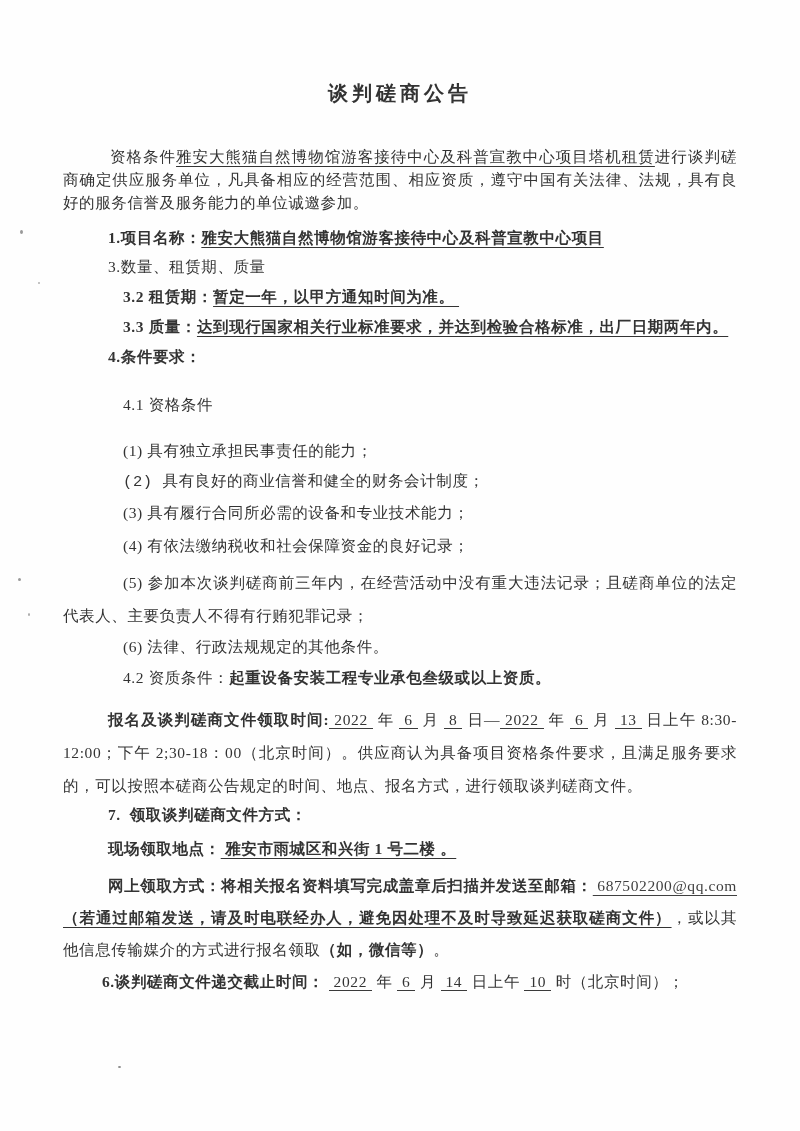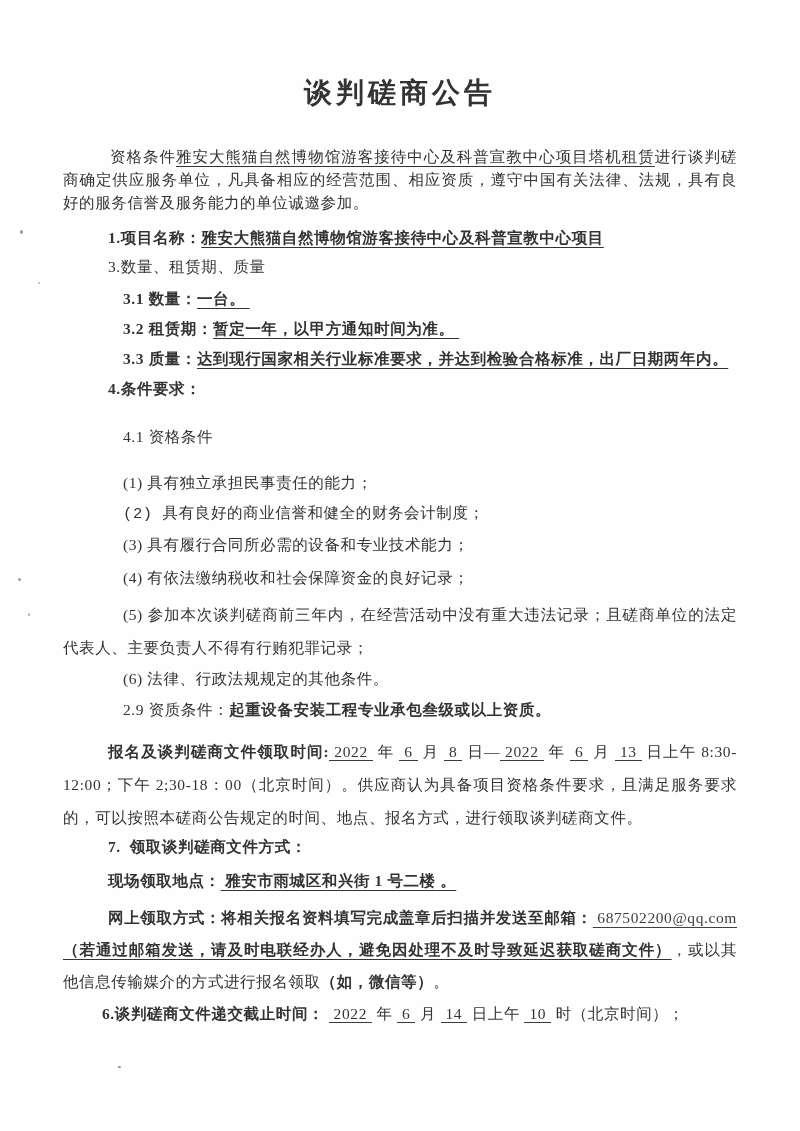--- a/index.html
+++ b/index.html
@@ -18,21 +18,21 @@
     padding: 0 63px;
   }
   p { margin: 0; text-align: justify; white-space: pre-wrap; }
   .b { font-weight: bold; }
   .u { text-decoration: underline; text-underline-offset: 4px; text-decoration-thickness: 1.2px; }
   .useg { border-bottom: 1.2px solid #3b3b3b; padding: 0 5px; }
 
   .title {
     margin: 0; padding-top: 74px;
     text-align: center;
-    font-size: 28px; line-height: 38px;
+    font-size: 20px; line-height: 38px;
     font-weight: bold; letter-spacing: 4px;
     white-space: pre-wrap;
   }
   .intro   { margin-top: 33px; line-height: 23px; text-indent: 47px; }
   .p-item1 { margin-top: 12px; line-height: 24px; padding-left: 45px; font-weight: bold; }
   .p-item2 { margin-top: 0;    line-height: 24px; padding-left: 45px; font-weight: bold; }
   .p-h3    { margin-top: 6px;  line-height: 22px; padding-left: 45px; font-weight: normal; }
   .p-s31   { margin-top: 10px; line-height: 22px; padding-left: 60px; font-weight: bold; }
   .p-s32   { margin-top: 8px;  line-height: 22px; padding-left: 60px; font-weight: bold; }
   .p-s33   { margin-top: 8px;  line-height: 22px; padding-left: 60px; font-weight: bold; }
@@ -67,38 +67,37 @@
 
   <h1 class="title">谈判磋商公告</h1>
 
   <p class="intro"><span>资格条件</span><span class="u">雅安大熊猫自然博物馆游客接待中心及科普宣教中心项目塔机租赁</span><span>进行谈判磋商确定供应服务单位，凡具备相应的经营范围、相应资质，遵守中国有关法律、法规，具有良好的服务信誉及服务能力的单位诚邀参加。</span></p>
 
   <p class="p-item1"><span>1.项目名称：</span><span class="u">雅安大熊猫自然博物馆游客接待中心及科普宣教中心项目</span></p>
 
 
   <p class="p-h3">3.数量、租赁期、质量</p>
 
-  <p class="p-s31"><span>3.1 数量：</span><span class="u">一台。 </span></p>
 
   <p class="p-s32"><span>3.2 租赁期：</span><span class="u">暂定一年，以甲方通知时间为准。 </span></p>
 
   <p class="p-s33"><span>3.3 质量：</span><span class="u">达到现行国家相关行业标准要求，并达到检验合格标准，出厂日期两年内。</span></p>
 
   <p class="p-h4">4.条件要求：</p>
 
   <p class="p-41">4.1 资格条件</p>
 
   <p class="cond c1">(1) 具有独立承担民事责任的能力；</p>
   <p class="cond c2">(2) 具有良好的商业信誉和健全的财务会计制度；</p>
   <p class="cond c3">(3) 具有履行合同所必需的设备和专业技术能力；</p>
   <p class="cond c4">(4) 有依法缴纳税收和社会保障资金的良好记录；</p>
   <p class="cond c5">(5) 参加本次谈判磋商前三年内，在经营活动中没有重大违法记录；且磋商单位的法定代表人、主要负责人不得有行贿犯罪记录；</p>
   <p class="cond c6">(6) 法律、行政法规规定的其他条件。</p>
 
-  <p class="p-42"><span>2.9 资质条件：</span><span class="b">起重设备安装工程专业承包叁级或以上资质。</span></p>
+  <p class="p-42"><span>4.2 资质条件：</span><span class="b">起重设备安装工程专业承包叁级或以上资质。</span></p>
 
   <p class="p-reg"><span class="b">报名及谈判磋商文件领取时间:</span><span><span class="useg">2022</span><span> 年 </span><span class="useg">6</span><span> 月 </span><span class="useg">8</span><span> 日—</span><span class="useg">2022</span><span> 年 </span><span class="useg">6</span><span> 月 </span><span class="useg">13</span><span> 日上午 8:30-12:00；</span></span><span>下午 2;30-18：00（北京时间）。供应商认为具备项目资格条件要求，且满足服务要求的，可以按照本磋商公告规定的时间、地点、报名方式，进行领取谈判磋商文件。</span></p>
 
   <p class="p-5">7.  领取谈判磋商文件方式：</p>
 
   <p class="p-onsite"><span>现场领取地点：</span><span class="u"> 雅安市雨城区和兴街 1 号二楼 。</span></p>
 
   <p class="p-online"><span class="b">网上领取方式：</span><span class="b">将相关报名资料填写完成盖章后扫描并发送至邮箱：</span><span class="email"> 687502200@qq.com</span><span class="b u">（若通过邮箱发送，请及时电联经办人，避免因处理不及时导致延迟获取磋商文件）</span><span>，或以其他信息传输媒介的方式进行报名领取</span><span class="b">（如，微信等）</span><span>。</span></p>
 
   <p class="p-6"><span class="b">6.谈判磋商文件递交截止时间： </span><span><span class="useg">2022</span><span> 年 </span><span class="useg">6</span><span> 月 </span><span class="useg">14</span><span> 日上午 </span><span class="useg">10</span><span> 时（北京时间）；</span></span></p>

